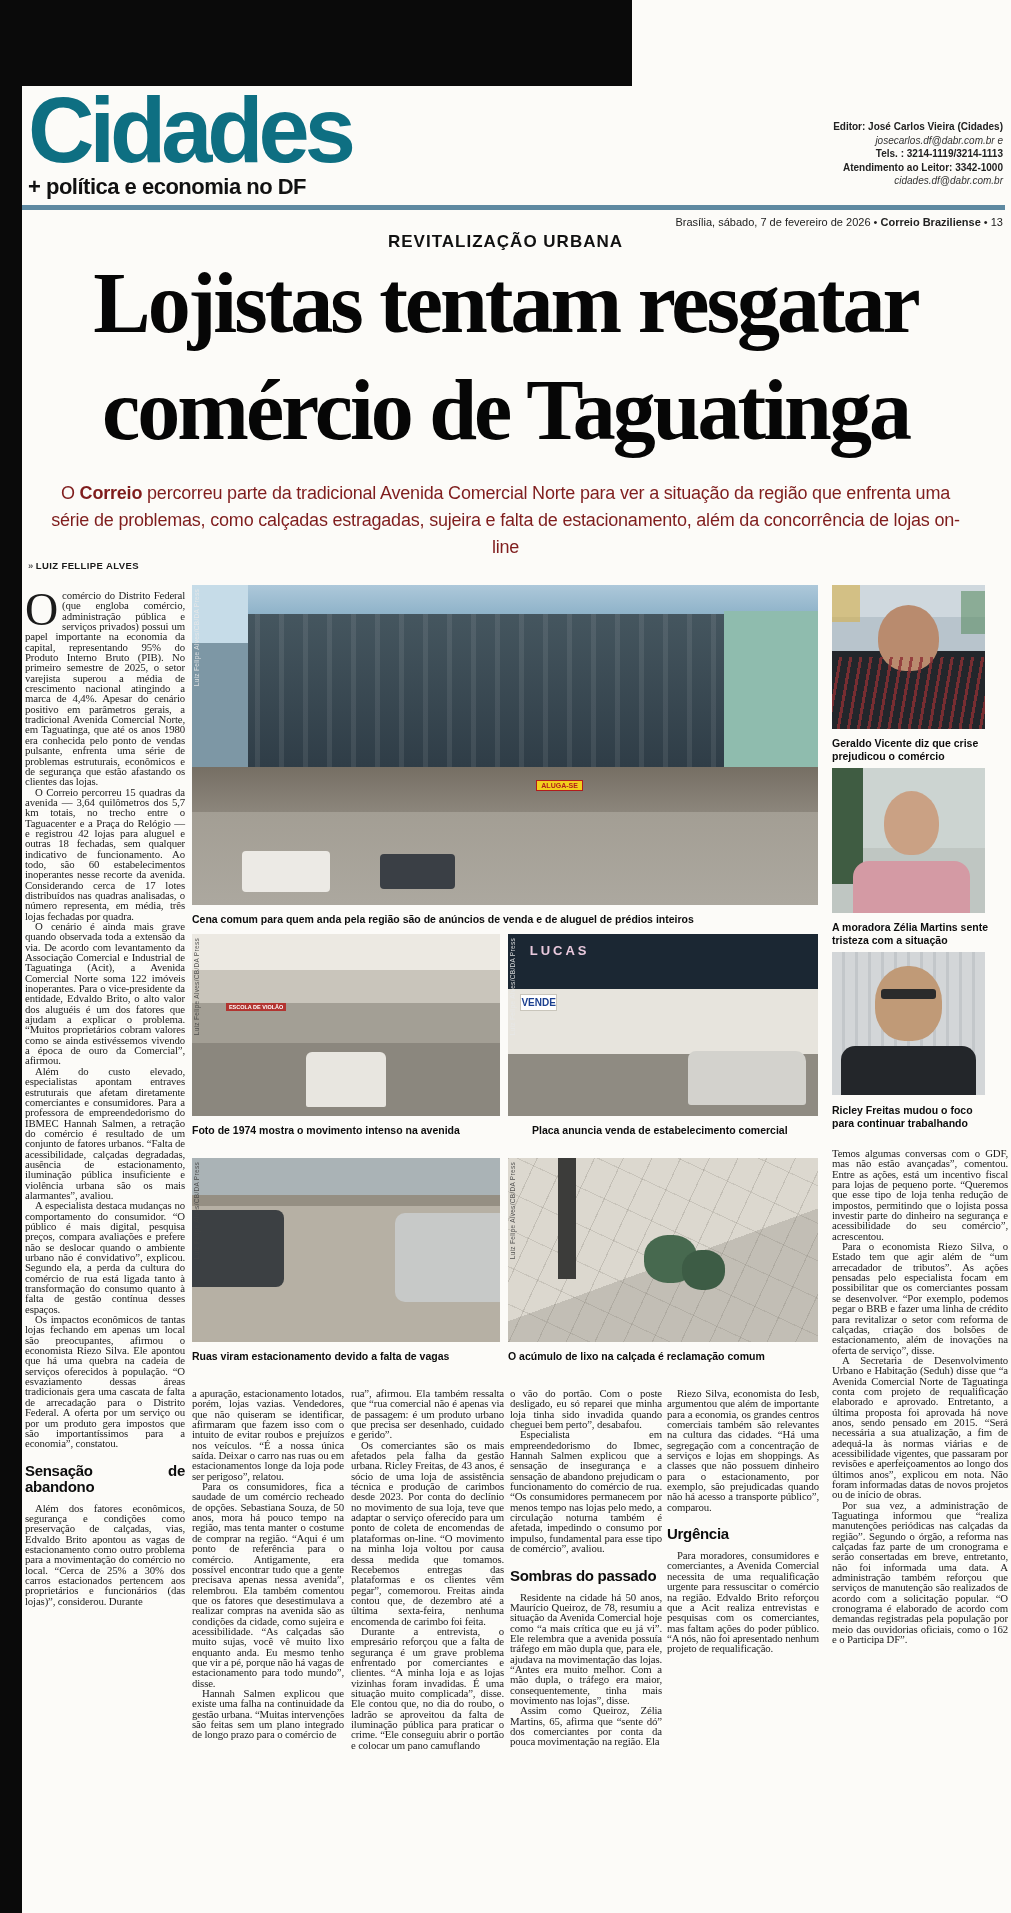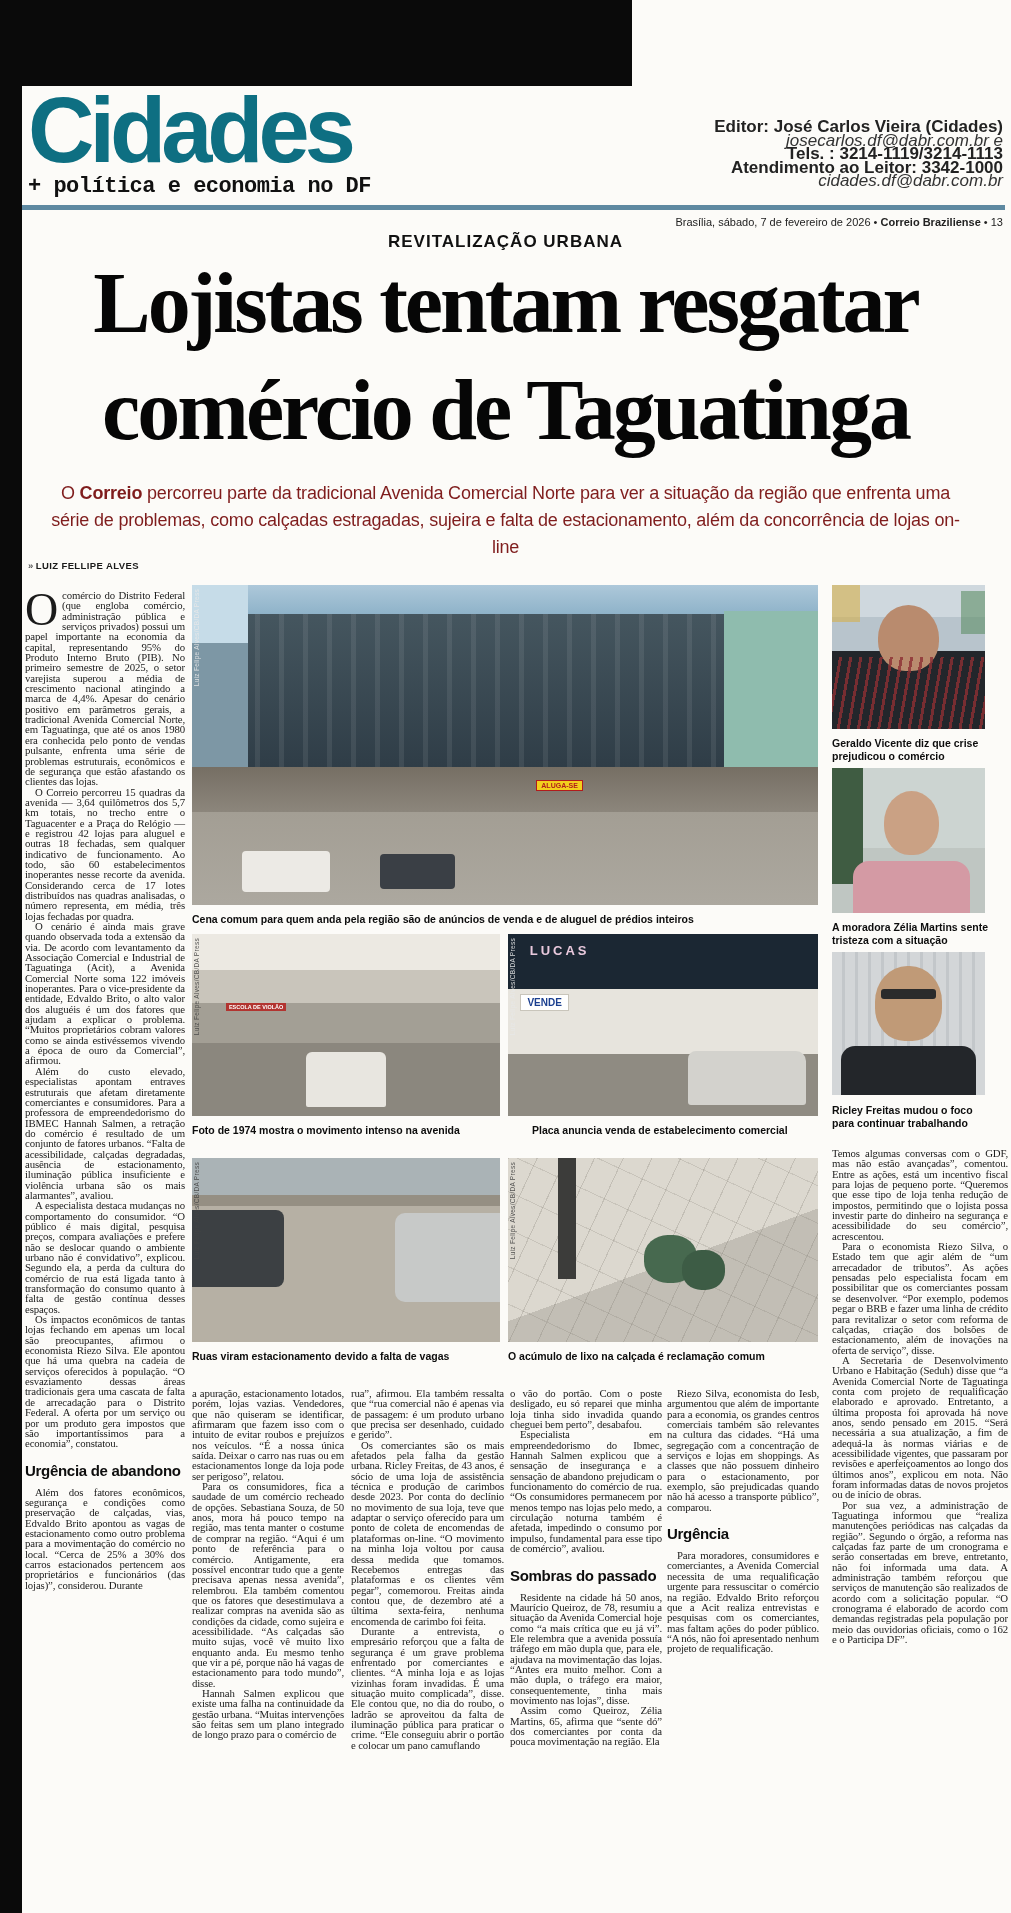--- a/index.html
+++ b/index.html
@@ -5,24 +5,24 @@
   html,body{margin:0;padding:0;}
   body{width:1011px;height:1913px;position:relative;background:#fcfbf8;
        font-family:"Liberation Sans",sans-serif;color:#111;overflow:hidden;}
   .abs{position:absolute;}
   
   .edge-left{left:0;top:0;width:22px;height:1913px;background:#0a0a0a;}
   .edge-top{left:0;top:0;width:632px;height:86px;background:#0a0a0a;}
   
   .logo{left:28px;top:84px;font-size:92px;font-weight:bold;letter-spacing:-5px;
         color:#0e6f82;line-height:92px;}
-  .editor{right:8px;top:120px;text-align:right;font-size:17px;line-height:13.5px;color:#222;}
+  .editor{right:8px;top:120px;text-align:right;font-size:10px;line-height:13.5px;color:#222;}
   .editor .b{font-weight:bold;}
   .editor .i{font-style:italic;color:#333;}
-  .tagline{left:28px;top:174px;font-size:22px;font-weight:bold;letter-spacing:-0.5px;font-family:Liberation Mono, monospace;}
+  .tagline{left:28px;top:174px;font-size:22px;font-weight:bold;letter-spacing:-0.5px;}
   .mastrule{left:22px;top:205px;width:983px;height:5px;background:#5e89a1;}
   .dateline{right:8px;top:216px;font-size:11px;color:#222;}
   .dateline .b{font-weight:bold;}
   
   .kicker{left:0;right:0;top:232px;text-align:center;font-size:17px;font-weight:bold;letter-spacing:1px;}
   .headline{left:0;right:0;top:250px;text-align:center;
             font-family:"Liberation Serif",serif;font-weight:bold;color:#060606;
             font-size:86px;line-height:107px;letter-spacing:-3px;}
   .deck{left:45px;width:921px;top:480px;text-align:center;font-size:18px;
         line-height:27px;color:#7f1d1d;letter-spacing:-0.2px;}
@@ -74,21 +74,21 @@
     background:linear-gradient(180deg,#ece9e2 0 20%,#c9c5bb 20% 38%,#a39f95 38% 60%,#8b877e 60% 100%);}
   .ph-b .sign{position:absolute;left:11%;top:38%;background:#b23430;color:#fff;
     font-size:5.5px;font-weight:bold;padding:1px 3px;}
   .ph-b .van{position:absolute;left:37%;bottom:5%;width:26%;height:30%;background:#e8e6e0;border-radius:6px 6px 2px 2px;}
   .ph-b .vanw{position:absolute;left:40%;bottom:22%;width:20%;height:8%;background:#6f6b64;}
   .ph-c{left:508px;top:934px;width:310px;height:182px;
     background:linear-gradient(180deg,#1b2733 0 30%,#e7e4dd 30% 66%,#8f8b82 66% 100%);}
   .ph-c .brand{position:absolute;left:7%;top:5%;font-size:13px;font-weight:bold;
     letter-spacing:3px;color:#e9c9dd;}
   .ph-c .vende{position:absolute;left:4%;top:33%;background:#fff;color:#1b3f8f;
-    font-size:10px;font-weight:bold;padding:2px 6px;border:1px solid #c9c5bb;}
+    font-size:10px;font-weight:bold;padding:2px 0;border:1px solid #c9c5bb;}
   .ph-c .car{position:absolute;right:4%;bottom:6%;width:38%;height:30%;background:#d3d2cd;border-radius:8px 10px 3px 3px;}
   .ph-d{left:192px;top:1158px;width:308px;height:184px;
     background:linear-gradient(180deg,#aab3b6 0 20%,#958f83 20% 26%,#b6b0a4 26% 100%);}
   .ph-d .carl{position:absolute;left:0;top:28%;width:30%;height:42%;background:#3c4043;border-radius:0 8px 8px 0;}
   .ph-d .carr{position:absolute;right:0;top:30%;width:34%;height:48%;background:#c7c9c8;border-radius:10px 0 0 10px;}
   .ph-e{left:508px;top:1158px;width:310px;height:184px;
     background:linear-gradient(160deg,#dcd8cf 0 55%,#c2beb5 55% 100%);}
   .ph-e .tiles{position:absolute;inset:0;
     background:repeating-linear-gradient(115deg,rgba(120,115,105,0.25) 0 1px,rgba(0,0,0,0) 1px 26px),
                repeating-linear-gradient(25deg,rgba(120,115,105,0.2) 0 1px,rgba(0,0,0,0) 1px 34px);}
@@ -205,21 +205,21 @@
 <div class="abs cap cap-p2">A moradora Zélia Martins sente tristeza com a situação</div>
 <div class="abs cap cap-p3">Ricley Freitas mudou o foco para continuar trabalhando</div>
 
 <div id="col1" class="abs col">
     <p class="noind"><span class="dropcap">O</span>comércio do Distrito Federal (que engloba comércio, administração pública e serviços privados) possui um papel importante na economia da capital, representando 95% do Produto Interno Bruto (PIB). No primeiro semestre de 2025, o setor varejista superou a média de crescimento nacional atingindo a marca de 4,4%. Apesar do cenário positivo em parâmetros gerais, a tradicional Avenida Comercial Norte, em Taguatinga, que até os anos 1980 era conhecida pelo ponto de vendas pulsante, enfrenta uma série de problemas estruturais, econômicos e de segurança que estão afastando os clientes das lojas.</p>
     <p>O Correio percorreu 15 quadras da avenida — 3,64 quilômetros dos 5,7 km totais, no trecho entre o Taguacenter e a Praça do Relógio — e registrou 42 lojas para aluguel e outras 18 fechadas, sem qualquer indicativo de funcionamento. Ao todo, são 60 estabelecimentos inoperantes nesse recorte da avenida. Considerando cerca de 17 lotes distribuídos nas quadras analisadas, o número representa, em média, três lojas fechadas por quadra.</p>
     <p>O cenário é ainda mais grave quando observada toda a extensão da via. De acordo com levantamento da Associação Comercial e Industrial de Taguatinga (Acit), a Avenida Comercial Norte soma 122 imóveis inoperantes. Para o vice-presidente da entidade, Edvaldo Brito, o alto valor dos aluguéis é um dos fatores que ajudam a explicar o problema. “Muitos proprietários cobram valores como se ainda estivéssemos vivendo a época de ouro da Comercial”, afirmou.</p>
     <p>Além do custo elevado, especialistas apontam entraves estruturais que afetam diretamente comerciantes e consumidores. Para a professora de empreendedorismo do IBMEC Hannah Salmen, a retração do comércio é resultado de um conjunto de fatores urbanos. “Falta de acessibilidade, calçadas degradadas, ausência de estacionamento, iluminação pública insuficiente e violência urbana são os mais alarmantes”, avaliou.</p>
     <p>A especialista destaca mudanças no comportamento do consumidor. “O público é mais digital, pesquisa preços, compara avaliações e prefere não se deslocar quando o ambiente urbano não é convidativo”, explicou. Segundo ela, a perda da cultura do comércio de rua está ligada tanto à transformação do consumo quanto à falta de gestão contínua desses espaços.</p>
     <p>Os impactos econômicos de tantas lojas fechando em apenas um local são preocupantes, afirmou o economista Riezo Silva. Ele apontou que há uma quebra na cadeia de serviços oferecidos à população. “O esvaziamento dessas áreas tradicionais gera uma cascata de falta de arrecadação para o Distrito Federal. A oferta por um serviço ou por um produto gera impostos que são importantíssimos para a economia”, constatou.</p>
-    <h3>Urgência de abandono</h3>
+    <h3>Sensação de abandono</h3>
     <p>Além dos fatores econômicos, segurança e condições como preservação de calçadas, vias, Edvaldo Brito apontou as vagas de estacionamento como outro problema para a movimentação do comércio no local. “Cerca de 25% a 30% dos carros estacionados pertencem aos proprietários e funcionários (das lojas)”, considerou. Durante</p>
   </div>
 <div id="col2" class="abs col">
     <p class="noind">a apuração, estacionamento lotados, porém, lojas vazias. Vendedores, que não quiseram se identificar, afirmaram que fazem isso com o intuito de evitar roubos e prejuízos nos veículos. “É a nossa única saída. Deixar o carro nas ruas ou em estacionamentos longe da loja pode ser perigoso”, relatou.</p>
     <p>Para os consumidores, fica a saudade de um comércio recheado de opções. Sebastiana Souza, de 50 anos, mora há pouco tempo na região, mas tenta manter o costume de comprar na região. “Aqui é um ponto de referência para o comércio. Antigamente, era possível encontrar tudo que a gente precisava apenas nessa avenida”, relembrou. Ela também comentou que os fatores que desestimulava a realizar compras na avenida são as condições da cidade, como sujeira e acessibilidade. “As calçadas são muito sujas, você vê muito lixo enquanto anda. Eu mesmo tenho que vir a pé, porque não há vagas de estacionamento para todo mundo”, disse.</p>
     <p>Hannah Salmen explicou que existe uma falha na continuidade da gestão urbana. “Muitas intervenções são feitas sem um plano integrado de longo prazo para o comércio de</p>
   </div>
 <div id="col3" class="abs col">
     <p class="noind">rua”, afirmou. Ela também ressalta que “rua comercial não é apenas via de passagem: é um produto urbano que precisa ser desenhado, cuidado e gerido”.</p>
     <p>Os comerciantes são os mais afetados pela falha da gestão urbana. Ricley Freitas, de 43 anos, é sócio de uma loja de assistência técnica e produção de carimbos desde 2023. Por conta do declínio no movimento de sua loja, teve que adaptar o serviço oferecido para um ponto de coleta de encomendas de plataformas on-line. “O movimento na minha loja voltou por causa dessa medida que tomamos. Recebemos entregas das plataformas e os clientes vêm pegar”, comemorou. Freitas ainda contou que, de dezembro até a última sexta-feira, nenhuma encomenda de carimbo foi feita.</p>

